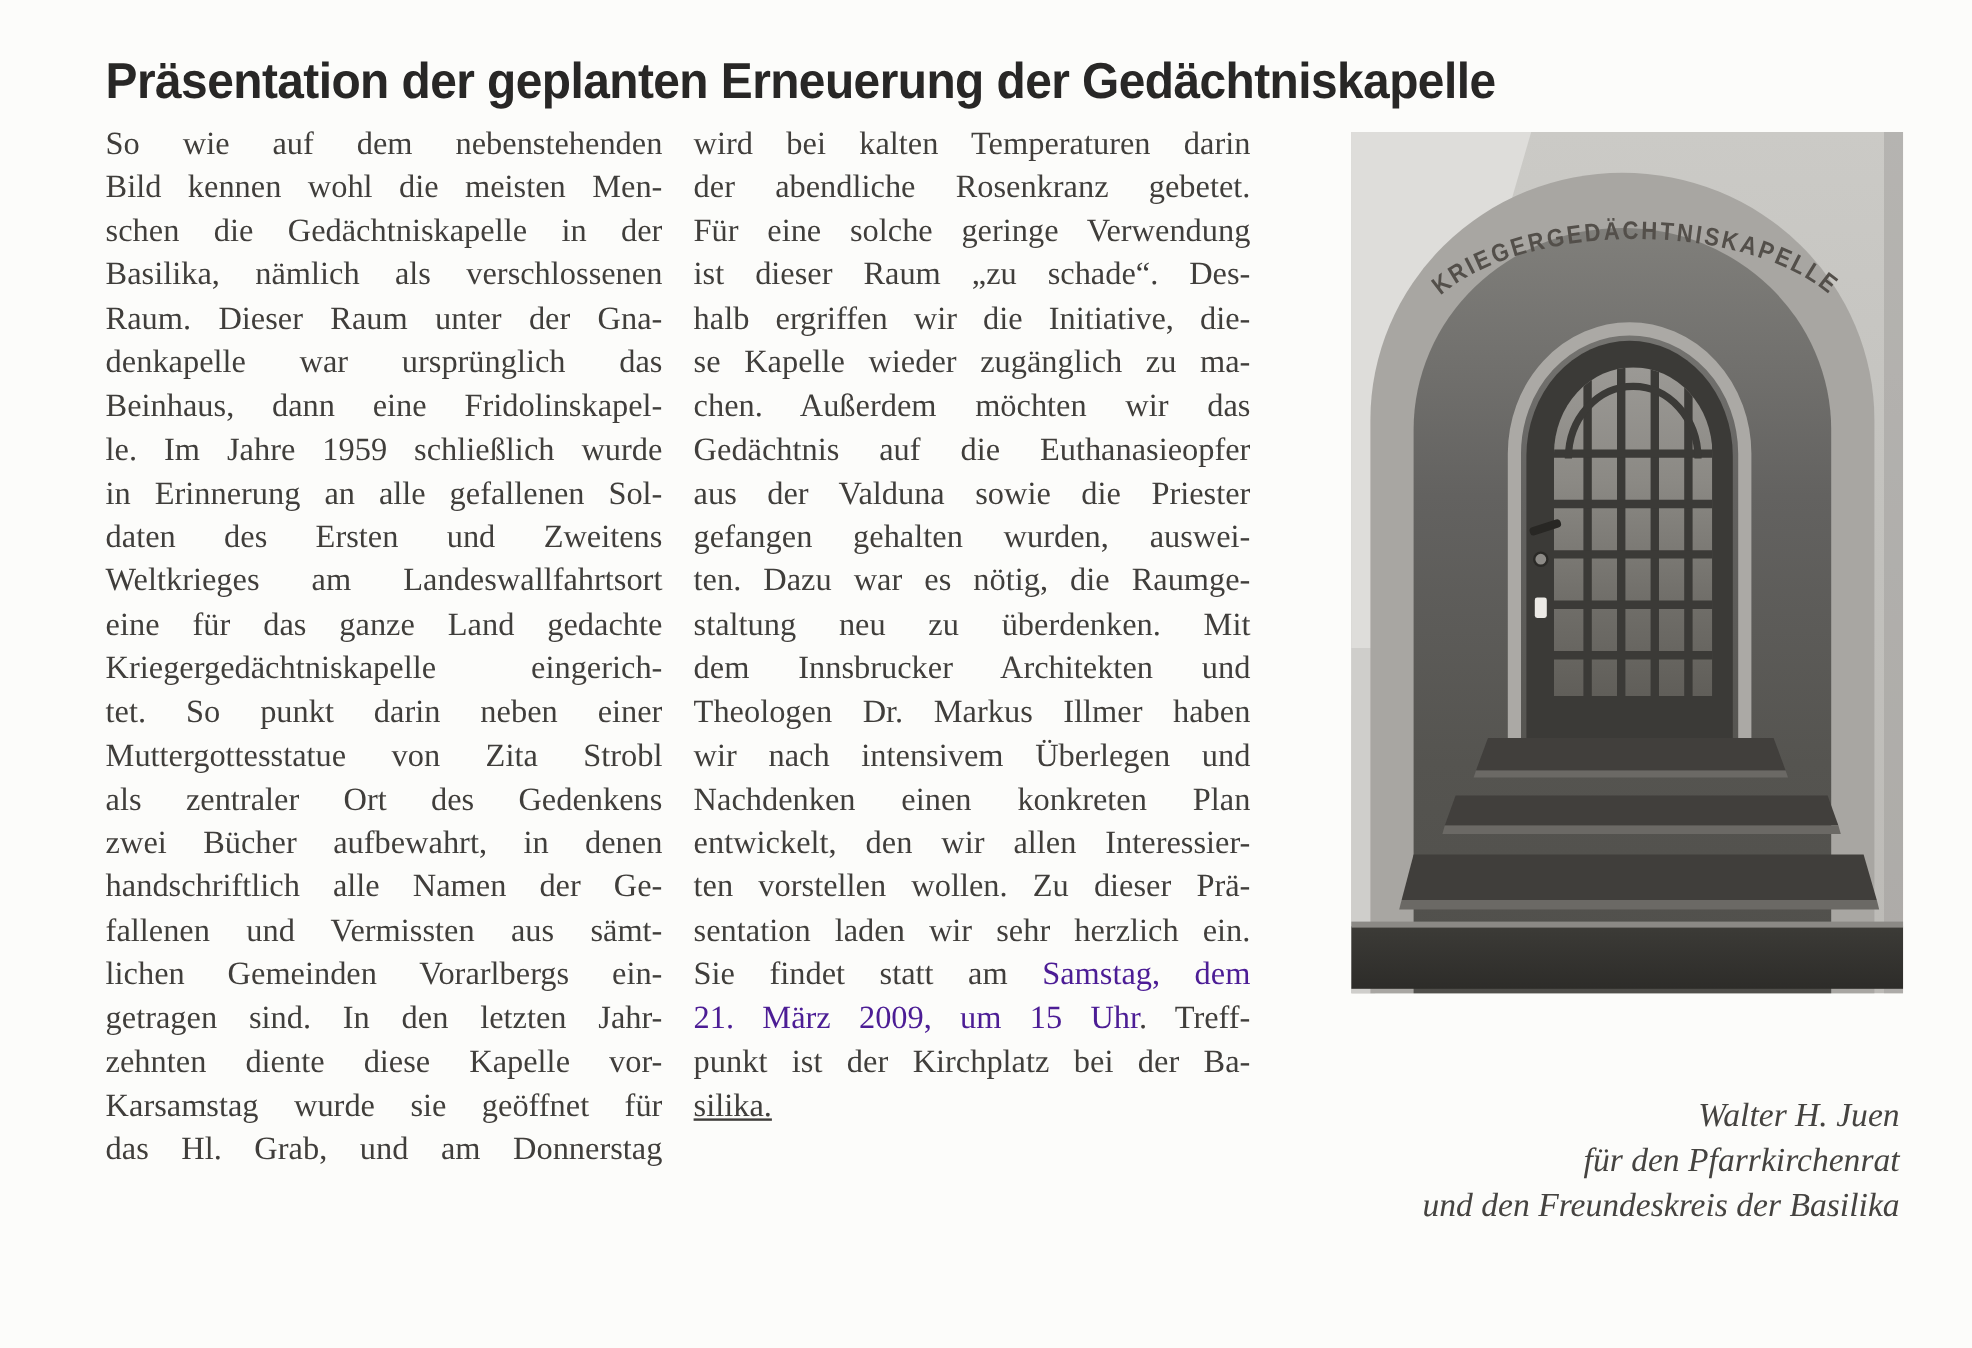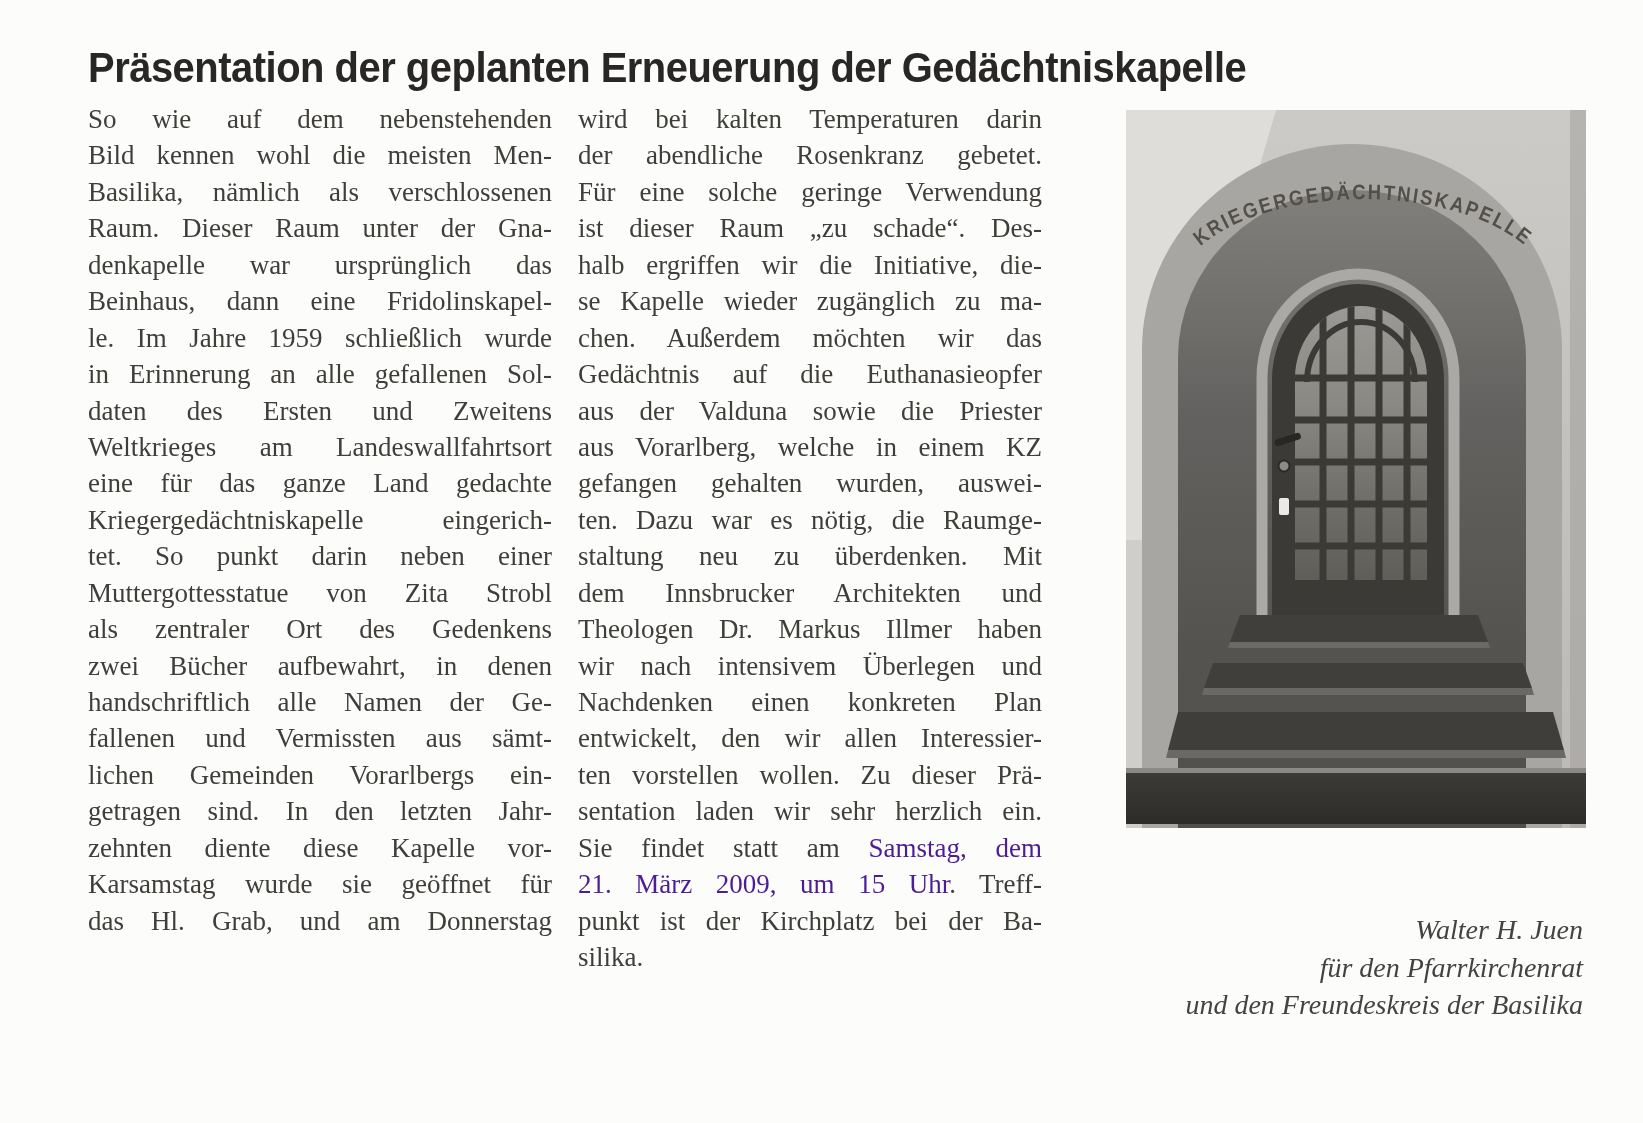--- a/index.html
+++ b/index.html
@@ -32,21 +32,21 @@
   .column-left  { left: 88px; }
   .column-right { left: 578px; }
   .line {
     height: 36.45px;
     line-height: 36.45px;
     text-align: justify;
     text-align-last: justify;
     white-space: nowrap;
     overflow: visible;
   }
-  .line.endline { text-align-last: left; }
+  .line.endline { text-align-last: left; text-decoration: underline; }
   .line strong { font-weight: normal; color: #4c1d95; }
   .photo-figure {
     position: absolute;
     left: 1126px; top: 110px;
     width: 460px; height: 718px;
   }
   .photo-caption {
     position: absolute;
     top: 911px;
     right: 60px;
@@ -62,20 +62,21 @@
   }
 </style>
 </head>
 <body>
 
 <h1 class="page-title">Präsentation der geplanten Erneuerung der Gedächtniskapelle</h1>
 
 <div class="column column-left">
     <div class="line">So wie auf dem nebenstehenden</div>
     <div class="line">Bild kennen wohl die meisten Men-</div>
+    <div class="line">schen die Gedächtniskapelle in der</div>
     <div class="line">Basilika, nämlich als verschlossenen</div>
     <div class="line">Raum. Dieser Raum unter der Gna-</div>
     <div class="line">denkapelle war ursprünglich das</div>
     <div class="line">Beinhaus, dann eine Fridolinskapel-</div>
     <div class="line">le. Im Jahre 1959 schließlich wurde</div>
     <div class="line">in Erinnerung an alle gefallenen Sol-</div>
     <div class="line">daten des Ersten und Zweitens</div>
     <div class="line">Weltkrieges am Landeswallfahrtsort</div>
     <div class="line">eine für das ganze Land gedachte</div>
     <div class="line">Kriegergedächtniskapelle eingerich-</div>
@@ -95,21 +96,20 @@
 <div class="column column-right">
     <div class="line">wird bei kalten Temperaturen darin</div>
     <div class="line">der abendliche Rosenkranz gebetet.</div>
     <div class="line">Für eine solche geringe Verwendung</div>
     <div class="line">ist dieser Raum „zu schade“. Des-</div>
     <div class="line">halb ergriffen wir die Initiative, die-</div>
     <div class="line">se Kapelle wieder zugänglich zu ma-</div>
     <div class="line">chen. Außerdem möchten wir das</div>
     <div class="line">Gedächtnis auf die Euthanasieopfer</div>
     <div class="line">aus der Valduna sowie die Priester</div>
-    <div class="line">aus Vorarlberg, welche in einem KZ</div>
     <div class="line">gefangen gehalten wurden, auswei-</div>
     <div class="line">ten. Dazu war es nötig, die Raumge-</div>
     <div class="line">staltung neu zu überdenken. Mit</div>
     <div class="line">dem Innsbrucker Architekten und</div>
     <div class="line">Theologen Dr. Markus Illmer haben</div>
     <div class="line">wir nach intensivem Überlegen und</div>
     <div class="line">Nachdenken einen konkreten Plan</div>
     <div class="line">entwickelt, den wir allen Interessier-</div>
     <div class="line">ten vorstellen wollen. Zu dieser Prä-</div>
     <div class="line">sentation laden wir sehr herzlich ein.</div>

